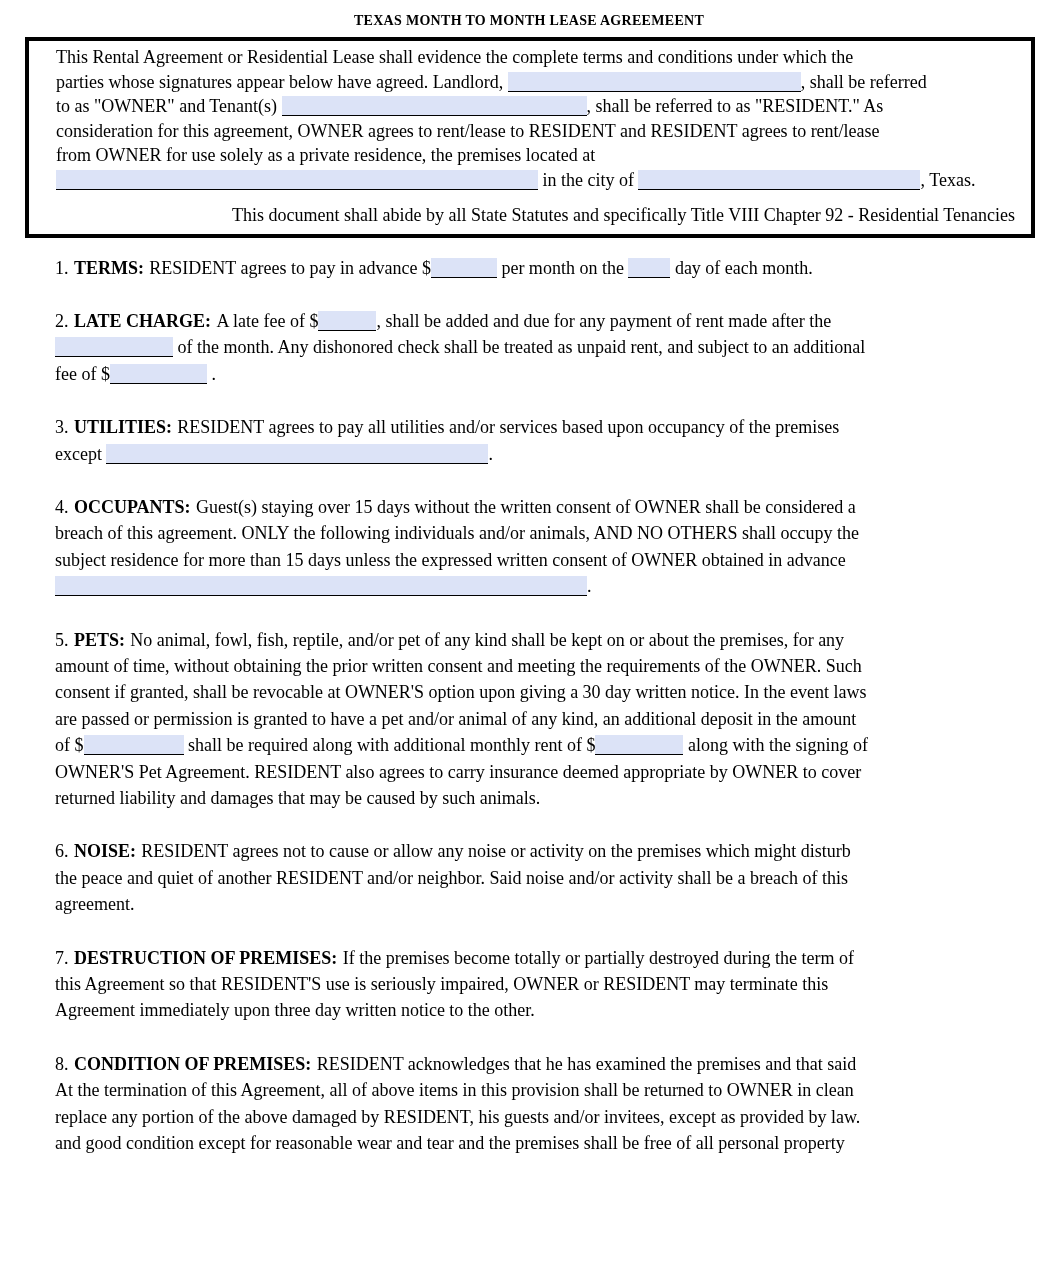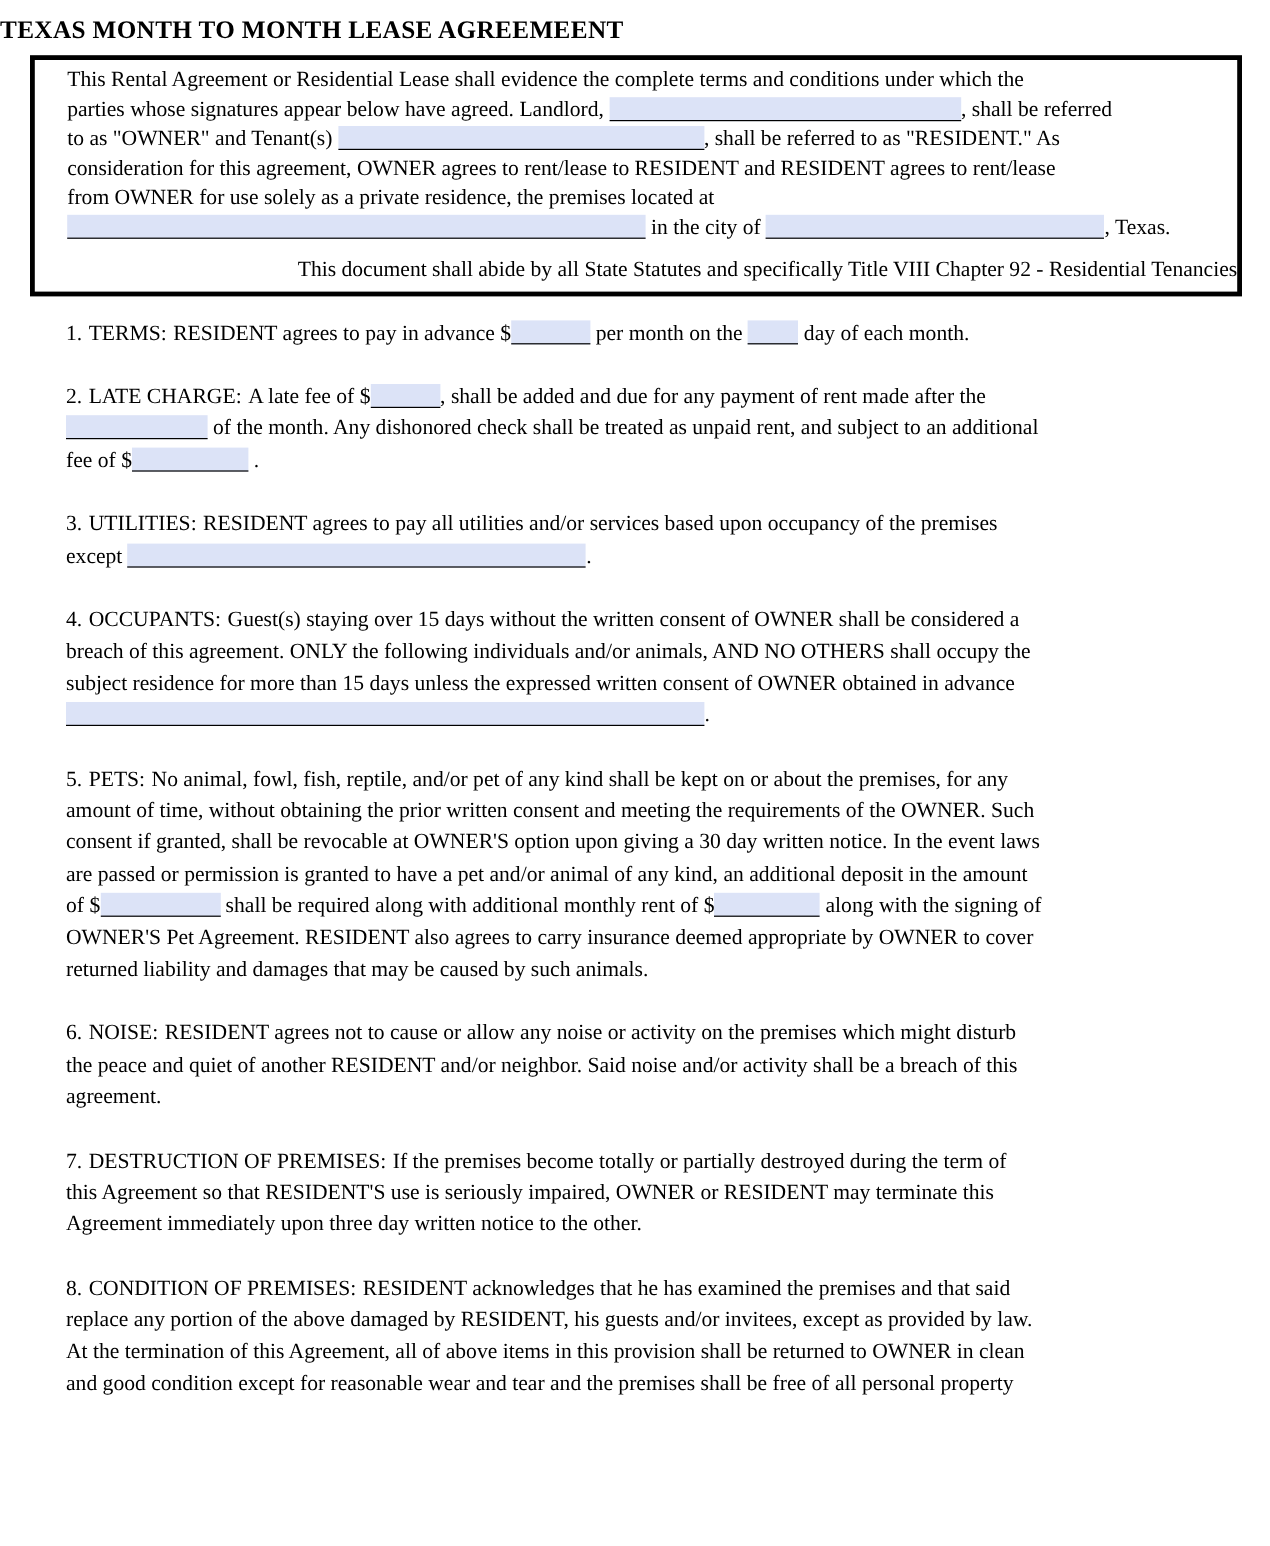--- a/index.html
+++ b/index.html
@@ -7,42 +7,43 @@
     width: 1058px;
     height: 1288px;
     background: #ffffff;
     color: #000000;
     font-family: "Liberation Serif", serif;
     font-size: 18px;
     overflow: hidden;
   }
   .page { width: 100%; height: 100%; }
   .title {
-    font-size: 21px;
+    font-size: 14px;
     font-weight: bold;
     letter-spacing: 0.3px;
+    text-align: center;
     margin: 13px 0 8px 0;
   }
   .intro-box {
     margin: 0 23px 0 25px;
     border: 4px solid #000;
-    padding: 4px 0 6px 27px;
+    padding: 4px 16px 6px 27px;
   }
   .line { white-space: nowrap; }
   .intro-box .line { line-height: 24.5px; }
   .statute {
     text-align: right;
     margin-top: 11px;
     line-height: 24.5px;
   }
   .section { margin: 27px 20px 0 55px; }
   .section.first { margin-top: 17px; }
   .section .line { line-height: 26.4px; }
   .seg-n { margin-right: 0.30em; }
-  .seg-h { font-weight: normal; margin-right: 0.30em; }
+  .seg-h { font-weight: bold; margin-right: 0.30em; }
   .blank {
     display: inline-block;
     background: var(--field-fill, #dce3f7);
     border-bottom: 1.5px solid #000;
     height: 19px;
     vertical-align: -4px;
   }
 </style>
 </head>
 <body>
@@ -94,17 +95,17 @@
       <div class="line"><span class="seg-t">the peace and quiet of another RESIDENT and/or neighbor. Said noise and/or activity shall be a breach of this</span></div>
       <div class="line"><span class="seg-t">agreement.</span></div>
     </div>
   <div class="section">
       <div class="line"><span class="seg-n">7.</span><span class="seg-h">DESTRUCTION OF PREMISES:</span><span class="seg-t">If the premises become totally or partially destroyed during the term of</span></div>
       <div class="line"><span class="seg-t">this Agreement so that RESIDENT'S use is seriously impaired, OWNER or RESIDENT may terminate this</span></div>
       <div class="line"><span class="seg-t">Agreement immediately upon three day written notice to the other.</span></div>
     </div>
   <div class="section">
       <div class="line"><span class="seg-n">8.</span><span class="seg-h">CONDITION OF PREMISES:</span><span class="seg-t">RESIDENT acknowledges that he has examined the premises and that said</span></div>
+      <div class="line"><span class="seg-t">At the termination of this Agreement, all of above items in this provision shall be returned to OWNER in clean</span></div>
       <div class="line"><span class="seg-t">replace any portion of the above damaged by RESIDENT, his guests and/or invitees, except as provided by law.</span></div>
-      <div class="line"><span class="seg-t">At the termination of this Agreement, all of above items in this provision shall be returned to OWNER in clean</span></div>
       <div class="line"><span class="seg-t">and good condition except for reasonable wear and tear and the premises shall be free of all personal property</span></div>
     </div>
 </div>
 
 </body></html>

